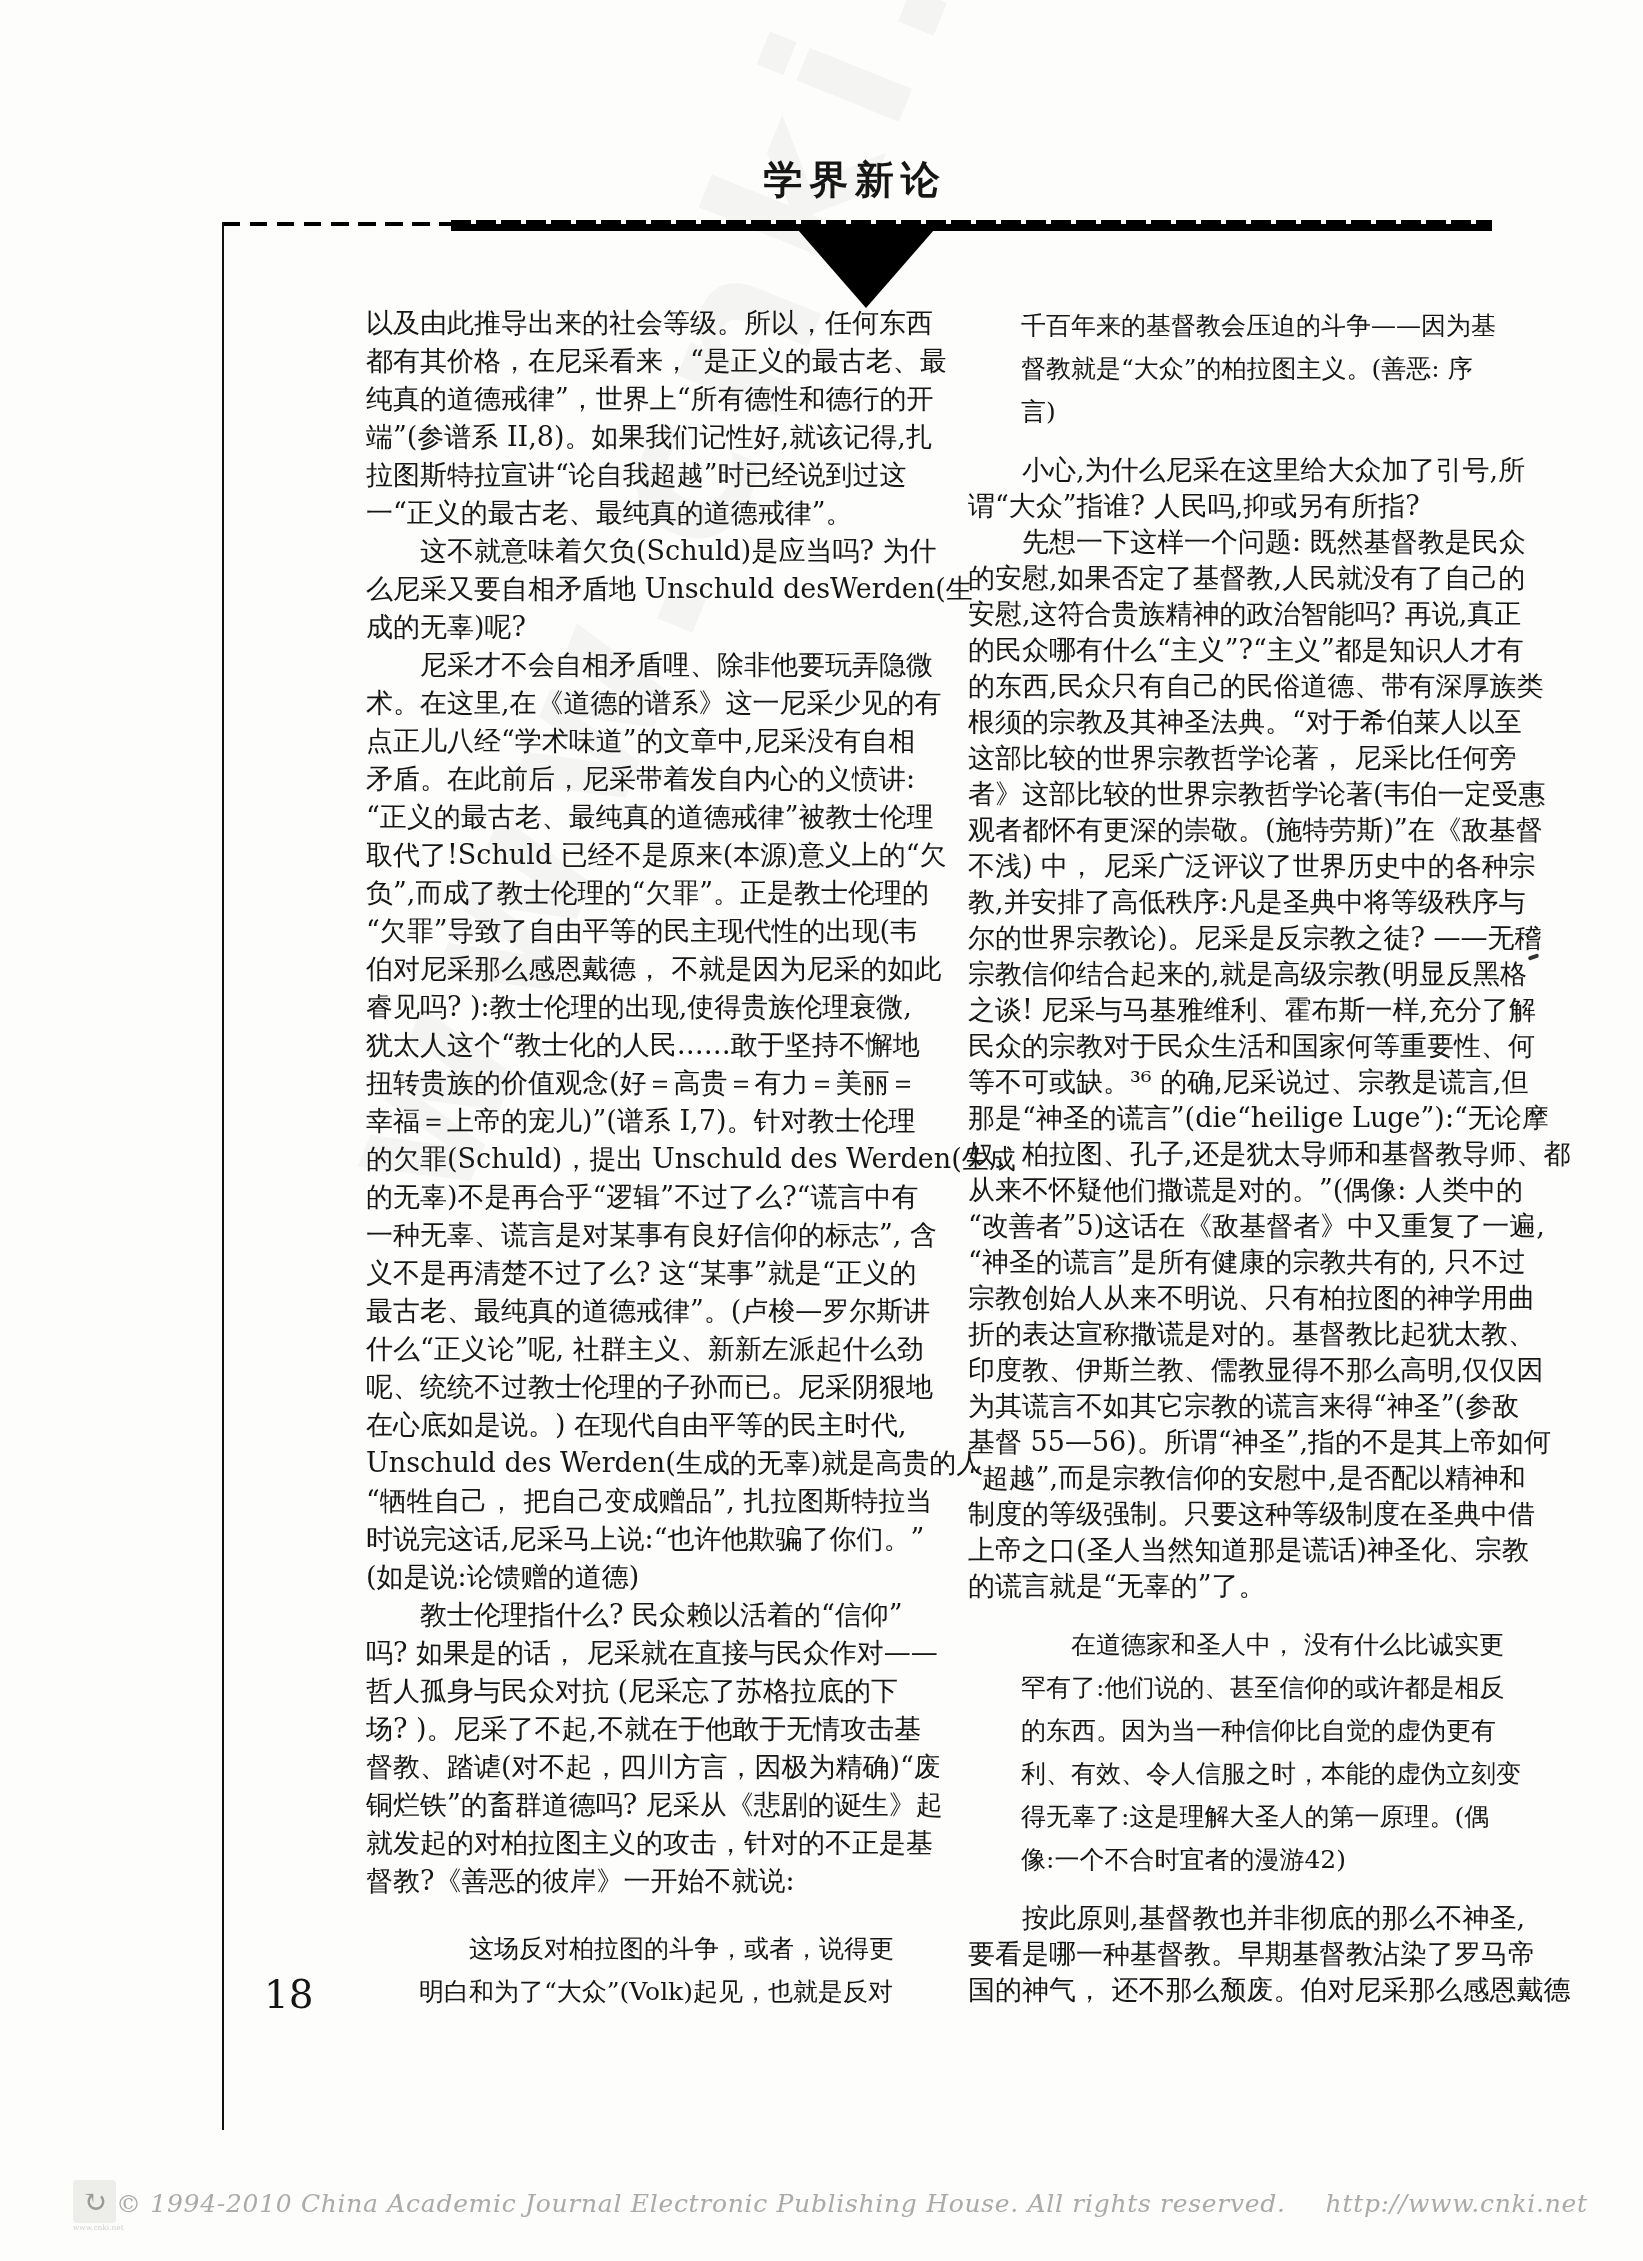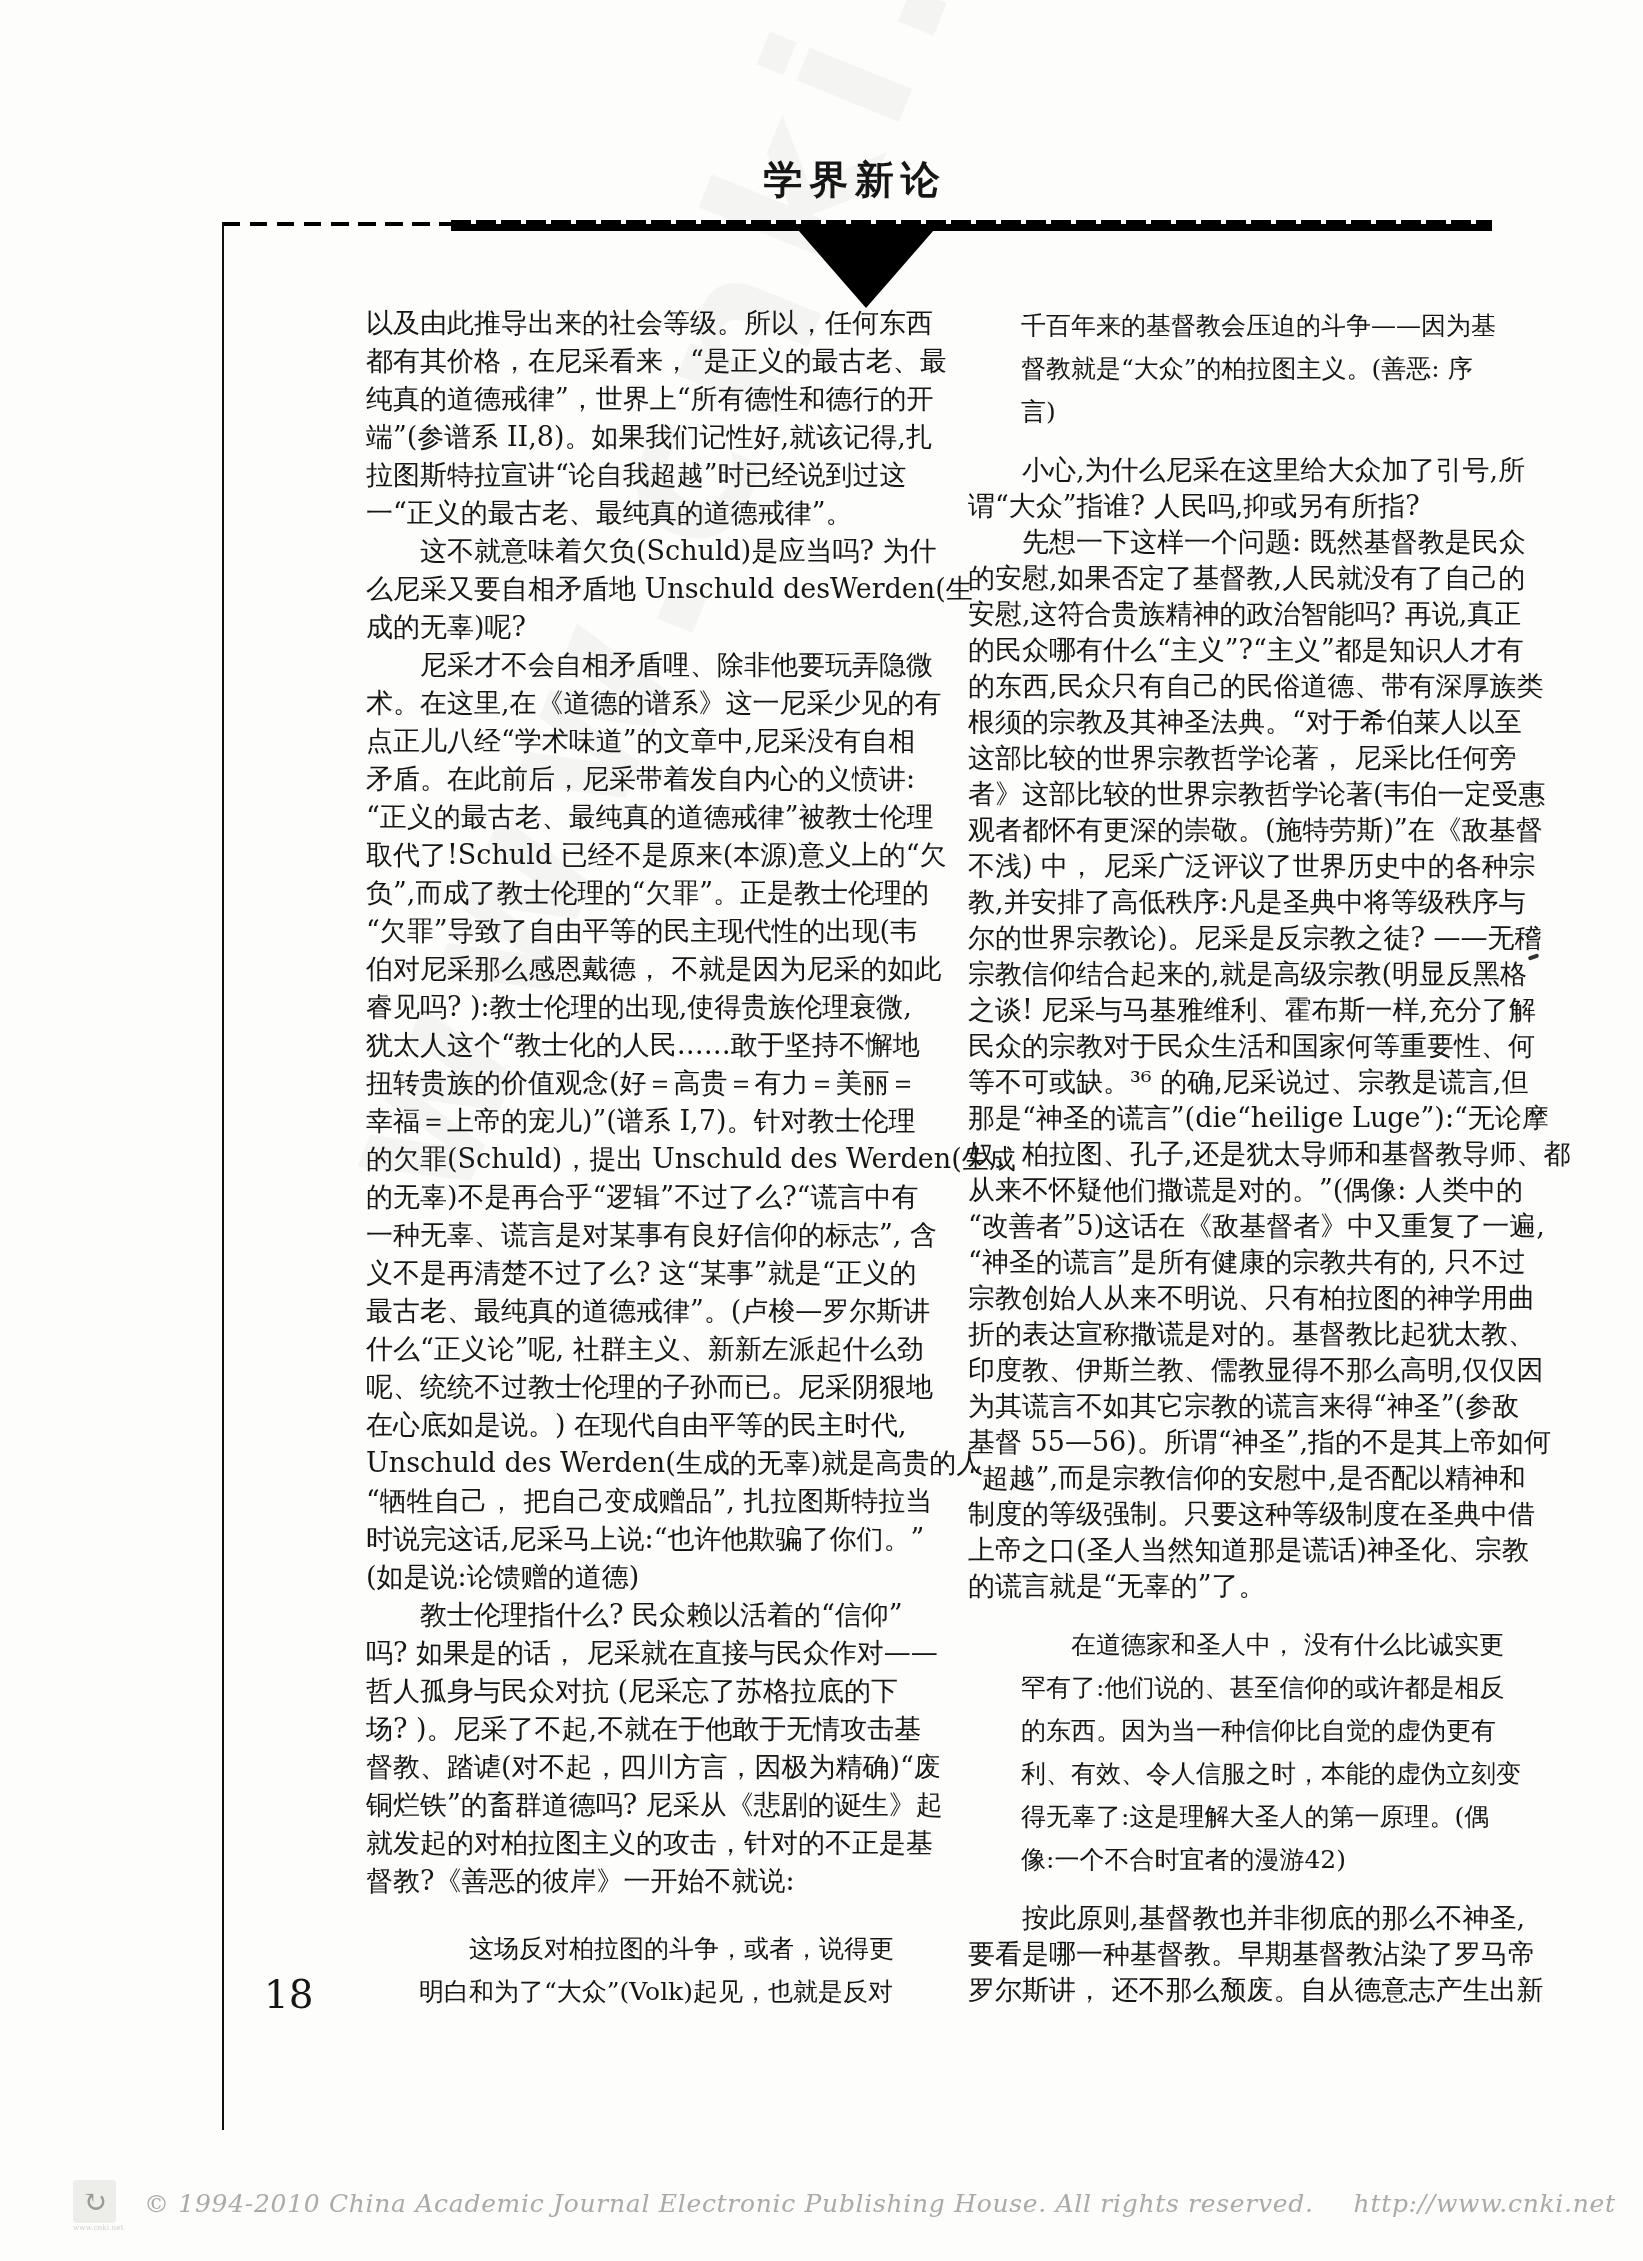--- a/index.html
+++ b/index.html
@@ -35,21 +35,21 @@
         transform:rotate(-68deg);transform-origin:left top;white-space:nowrap;letter-spacing:20px;
         pointer-events:none;}
   .speck{position:absolute;left:1528px;top:955px;width:10.8px;height:4px;background:#333;
         transform:rotate(-20deg);border-radius:2px;}
   
   .footer{position:absolute;left:73px;top:2180px;display:flex;align-items:flex-start;}
   .cnki-logo{width:43px;height:43px;background:#ededea;border-radius:4px;position:relative;
         display:flex;align-items:center;justify-content:center;color:#9a9a97;font-size:30px;}
   .cnki-logo-caption{position:absolute;left:0;top:43px;width:43px;text-align:center;
         font-size:7.4px;color:#cfcfcc;letter-spacing:0;}
-  .footer-text{margin-left:28px;margin-top:9.4px;font-style:italic;color:#aaaaa8;
+  .footer-text{margin-top:9.4px;font-style:italic;color:#aaaaa8;
         font-size:25px;white-space:nowrap;letter-spacing:0.7px;}
   .footer-url{margin-left:40px;}
 </style>
 </head>
 <body>
 
 <div class="page">
 
   <div class="watermark">www.cnki.net</div>
 
@@ -158,21 +158,21 @@
         <div class="qline">罕有了:他们说的、甚至信仰的或许都是相反</div>
         <div class="qline">的东西。因为当一种信仰比自觉的虚伪更有</div>
         <div class="qline">利、有效、令人信服之时，本能的虚伪立刻变</div>
         <div class="qline">得无辜了:这是理解大圣人的第一原理。(偶</div>
         <div class="qline">像:一个不合时宜者的漫游42)</div>
       </div>
     <div class="gap28"></div>
     <div>
         <div class="line">　　按此原则,基督教也并非彻底的那么不神圣,</div>
         <div class="line">要看是哪一种基督教。早期基督教沾染了罗马帝</div>
-        <div class="line">罗尔斯讲， 还不那么颓废。自从德意志产生出新</div>
+        <div class="line">国的神气， 还不那么颓废。伯对尼采那么感恩戴德</div>
       </div>
   </div>
 
   <div class="page-number">18</div>
 
   <div class="speck"></div>
 
   <div class="footer">
     <div class="cnki-logo">
       <span>↻</span>

